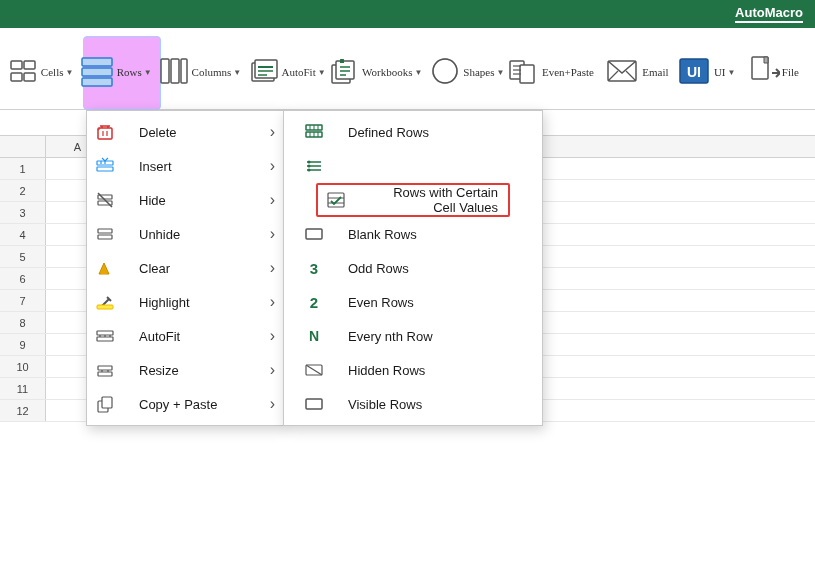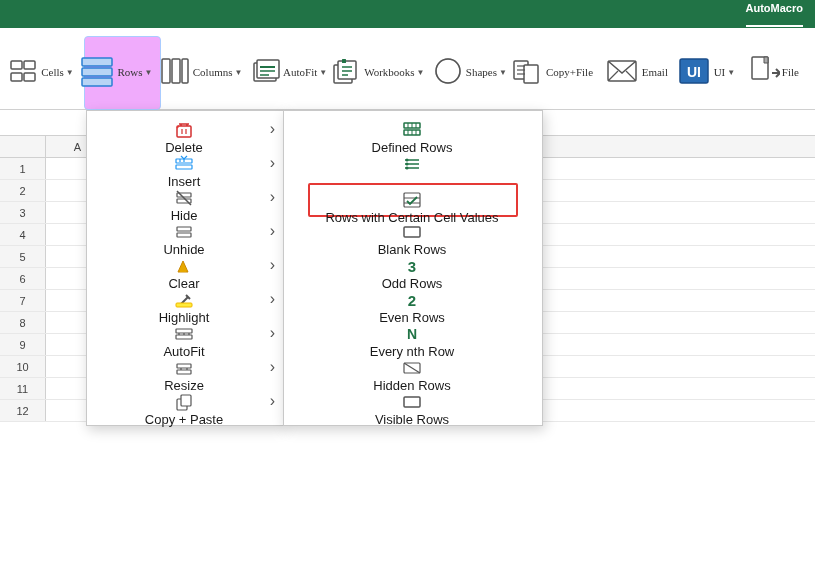--- a/index.html
+++ b/index.html
@@ -25,24 +25,24 @@
       height: 28px;
       background: #217346;
       display: flex;
       align-items: center;
       justify-content: flex-end;
       padding-right: 12px;
     }
 
     .ribbon-top-bar .app-name {
       color: white;
-      font-size: 11px;
+      font-size: 13px;
       font-weight: 600;
       border-bottom: 2px solid white;
-      padding-bottom: 11px;
+      padding-bottom: 1px;
     }
 
     .ribbon-buttons {
       display: flex;
       align-items: flex-end;
       padding: 6px 8px 0 8px;
       height: 82px;
       gap: 2px;
     }
 
@@ -180,24 +180,23 @@
       margin-left: -1px;
     }
 
     .menu-item {
       display: flex;
       align-items: center;
       padding: 5px 10px 5px 8px;
       cursor: pointer;
       color: #1a1a1a;
       font-size: 13px;
-      gap: 0;
+      gap: 24px;
       position: relative;
       height: 34px;
-      flex-direction: column;
     }
     .menu-item.has-arrow::after {
       content: '›';
       position: absolute;
       right: 8px;
       font-size: 16px;
       color: #555;
     }
 
     .menu-item .menu-icon {
@@ -208,22 +207,23 @@
       justify-content: center;
       flex-shrink: 0;
     }
 
     .menu-item .menu-label { flex: 1; }
 
     
     .menu-item-highlighted {
       border: 2px solid #e53935;
       background: #fff;
-      margin: 0 12px;
+      margin: 0 20px;
       border-radius: 2px;
+      text-align: right;
     }
 
     
     .cols-spacer { width: 200px; flex-shrink: 0; border-right: 1px solid #d0d0d0; }
   </style>
 </head>
 <body>
 
 <div class="ribbon">
   <div class="ribbon-top-bar">
@@ -324,21 +324,21 @@
       <div class="icon-area">
         <svg width="36" height="36" viewBox="0 0 36 36" fill="none">
           <rect x="6" y="8" width="14" height="18" rx="1" fill="white" stroke="#555" stroke-width="1.5"></rect>
           <rect x="16" y="12" width="14" height="18" rx="1" fill="white" stroke="#555" stroke-width="1.5"></rect>
           <line x1="9" y1="13" x2="17" y2="13" stroke="#555" stroke-width="1.2"></line>
           <line x1="9" y1="17" x2="17" y2="17" stroke="#555" stroke-width="1.2"></line>
           <line x1="9" y1="21" x2="17" y2="21" stroke="#555" stroke-width="1.2"></line>
         </svg>
       </div>
       <div class="label-row">
-        <span>Copy+File</span>
+        <span>Even+Paste</span>
           <br>
         <span></span>
       </div>
     </div>
 
     <div class="ribbon-btn">
       <div class="icon-area">
         <svg width="36" height="36" viewBox="0 0 36 36" fill="none">
           <rect x="4" y="8" width="28" height="20" rx="2" fill="white" stroke="#555" stroke-width="1.5"></rect>
           <polyline points="4,8 18,20 32,8" stroke="#555" stroke-width="1.5" fill="none"></polyline>

